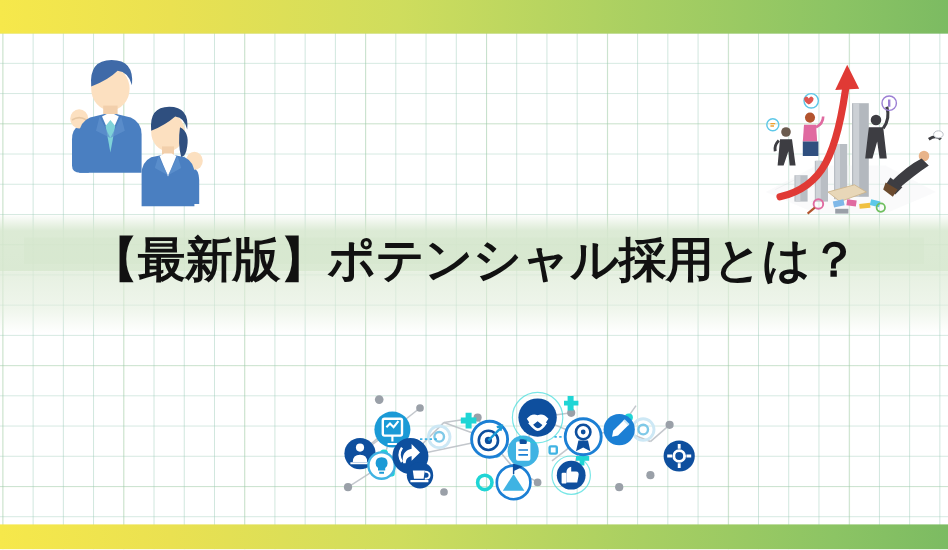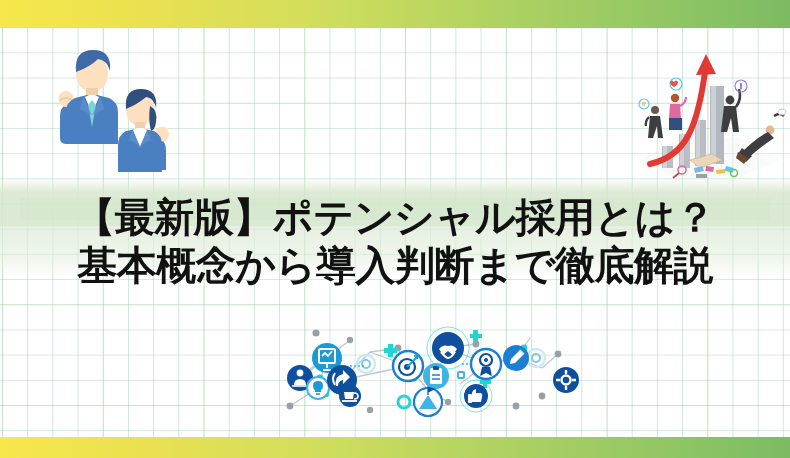--- a/index.html
+++ b/index.html
@@ -396,18 +396,17 @@
 
     <g>
       <circle cx="286" cy="62" r="13" fill="#0e4f9e"></circle>
       <circle cx="286" cy="62" r="4.5" fill="none" stroke="#ffffff" stroke-width="2.4"></circle>
       <path d="M286 52 l0 4 M286 68 l0 4 M276 62 l4 0 M292 62 l4 0" stroke="#ffffff" stroke-width="2.4"></path>
     </g>
   </svg>
 
   <div class="headline">
     <span class="line">【最新版】ポテンシャル採用とは？</span>
-    <span class="line">基本概念から導入判断まで徹底解説</span>
   </div>
 
   <div class="bar bottom"></div>
 
 </div>
 
 </body></html>

